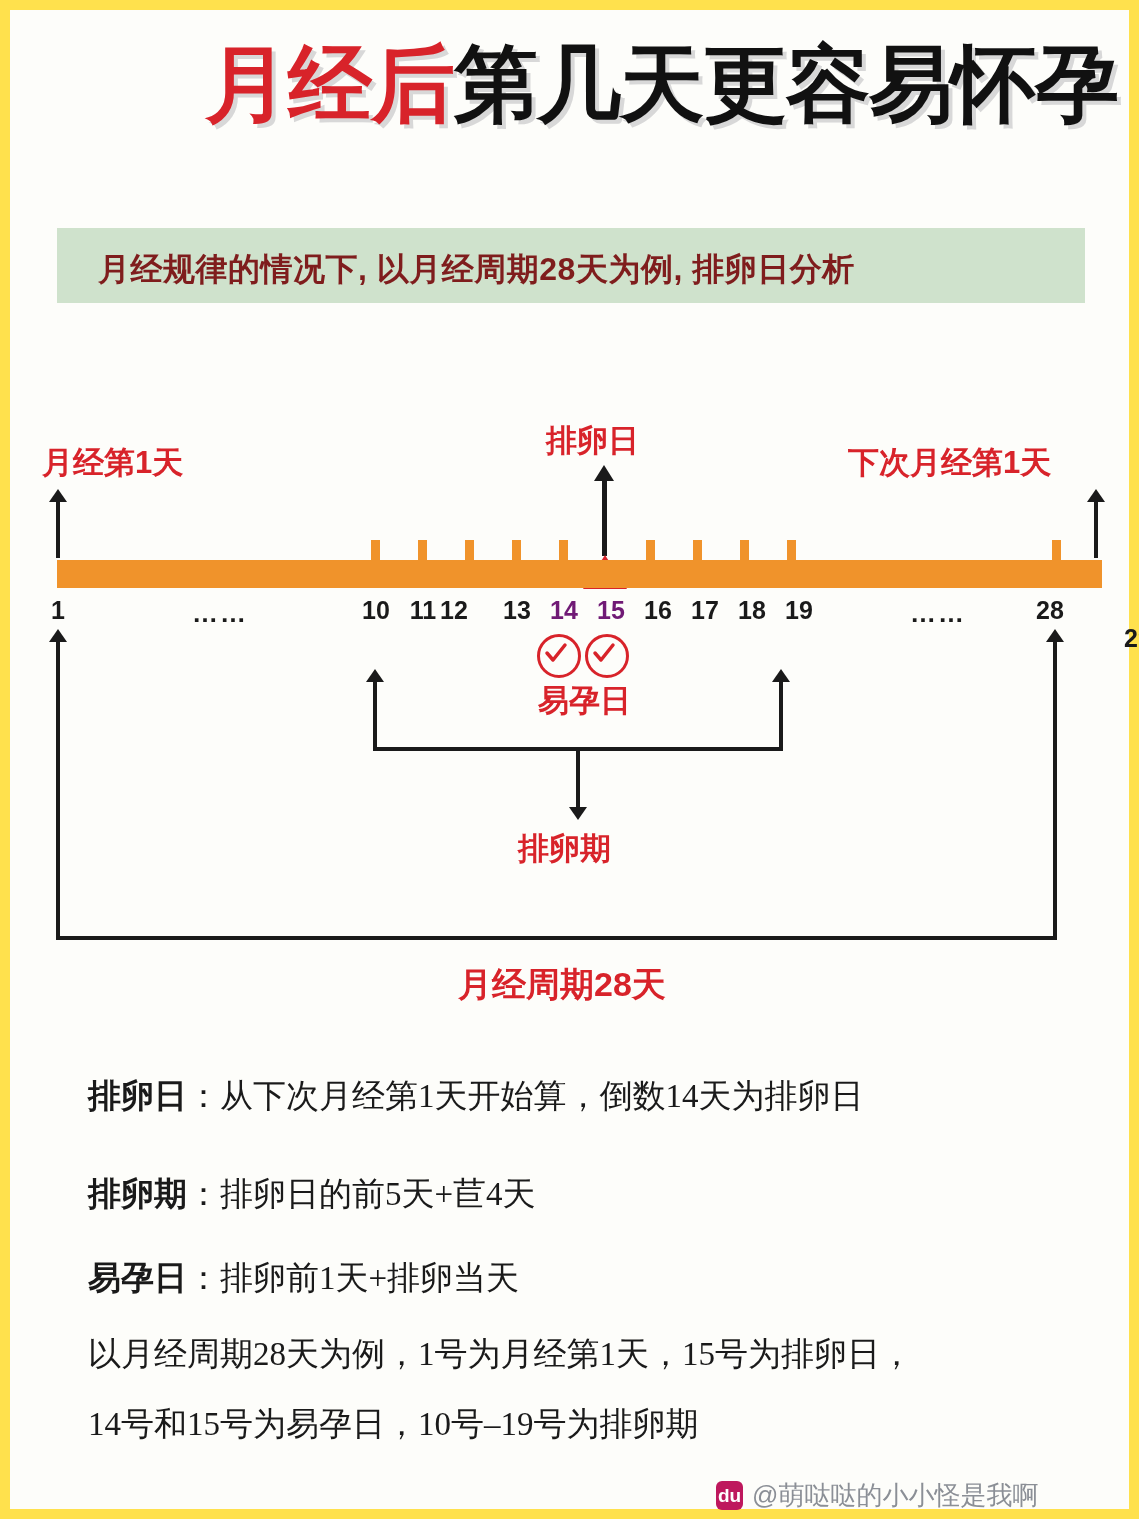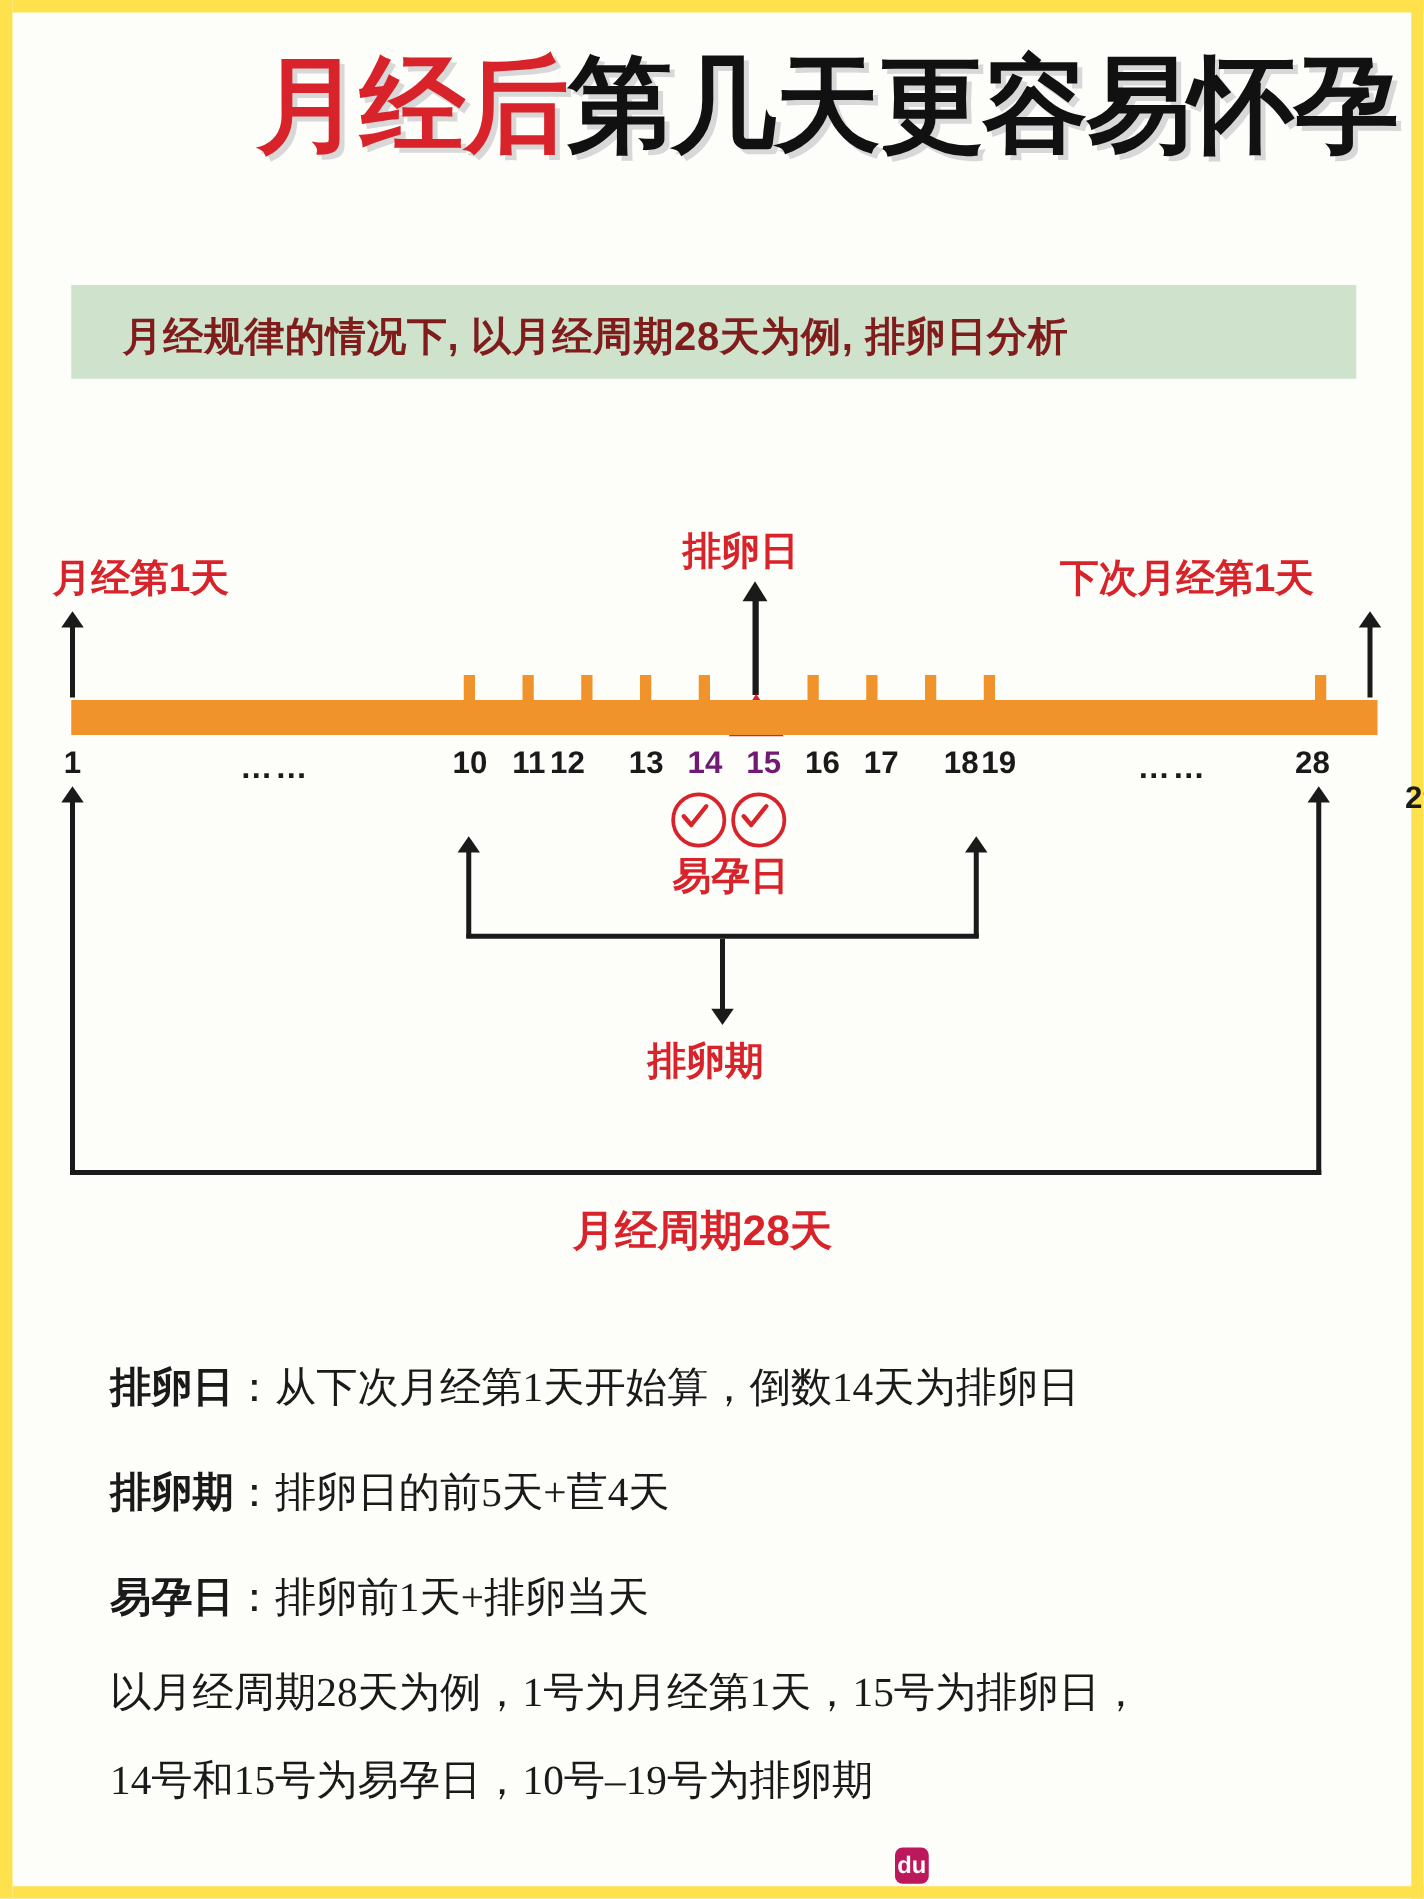--- a/index.html
+++ b/index.html
@@ -294,21 +294,21 @@
     <div class="tick" style="left:1042px;"></div>
 
     <div class="daylabel" style="left:348px; width:36px;">10</div>
     <div class="daylabel" style="left:395px; width:36px;">11</div>
     <div class="daylabel" style="left:426px; width:36px;">12</div>
     <div class="daylabel" style="left:489px; width:36px;">13</div>
     <div class="daylabel red" style="left:536px; width:36px;">14</div>
     <div class="daylabel red" style="left:583px; width:36px;">15</div>
     <div class="daylabel" style="left:630px; width:36px;">16</div>
     <div class="daylabel" style="left:677px; width:36px;">17</div>
-    <div class="daylabel" style="left:741px; width:36px;text-align:center;">18</div>
+    <div class="daylabel" style="left:724px; width:36px;text-align:center;">18</div>
     <div class="daylabel" style="left:771px; width:36px;">19</div>
 
     <div class="daylabel" style="left:30px; width:36px;">1</div>
     <div class="daylabel" style="left:1022px; width:36px;">28</div>
     <div class="daylabel" style="left:1110px; width:36px;margin-top:28px;">29</div>
 
     <div class="dots" style="left:182px;">……</div>
     <div class="dots" style="left:900px;">……</div>
 
     <div class="check-circle" style="left:527px; top:234px;">
@@ -329,30 +329,31 @@
     <div class="down-arrow" style="left:566px; top:351px; height:58px;"></div>
     <div class="label-red" style="left:508px; top:428px;">排卵期</div>
 
     <div class="up-arrow" style="left:46px; top:240px; height:300px;"></div>
     <div class="up-arrow" style="left:1043px; top:240px; height:300px;"></div>
     <div class="bracket-line" style="left:46px; top:536px; width:1001px; height:4px;"></div>
     <div class="label-red" style="left:448px; top:562px; font-size:34px;">月经周期28天</div>
   </div>
 
   <div class="body-text">
-    <div class="bt-row" style="top:18px;">
+    <div class="bt-row" style="top:4px;">
       <b>排卵日</b><span>：</span><span>从下次月经第1天开始算，倒数14天为排卵日</span>
     </div>
     <div class="bt-row" style="top:102px;">
       <b>排卵期</b><span>：</span><span>排卵日的前5天+苣4天</span>
     </div>
     <div class="bt-row" style="top:186px;">
       <b>易孕日</b><span>：</span><span>排卵前1天+排卵当天</span>
     </div>
     <div class="bt-para" style="top:262px;">以月经周期28天为例，1号为月经第1天，15号为排卵日，</div>
     <div class="bt-para" style="top:332px;">14号和15号为易孕日，10号–19号为排卵期</div>
   </div>
 
   <div class="watermark">
     <div class="wm-badge">du</div>
+    <div class="wm-text">@萌哒哒的小小怪是我啊</div>
   </div>
 
 </div>
 
 </body></html>

